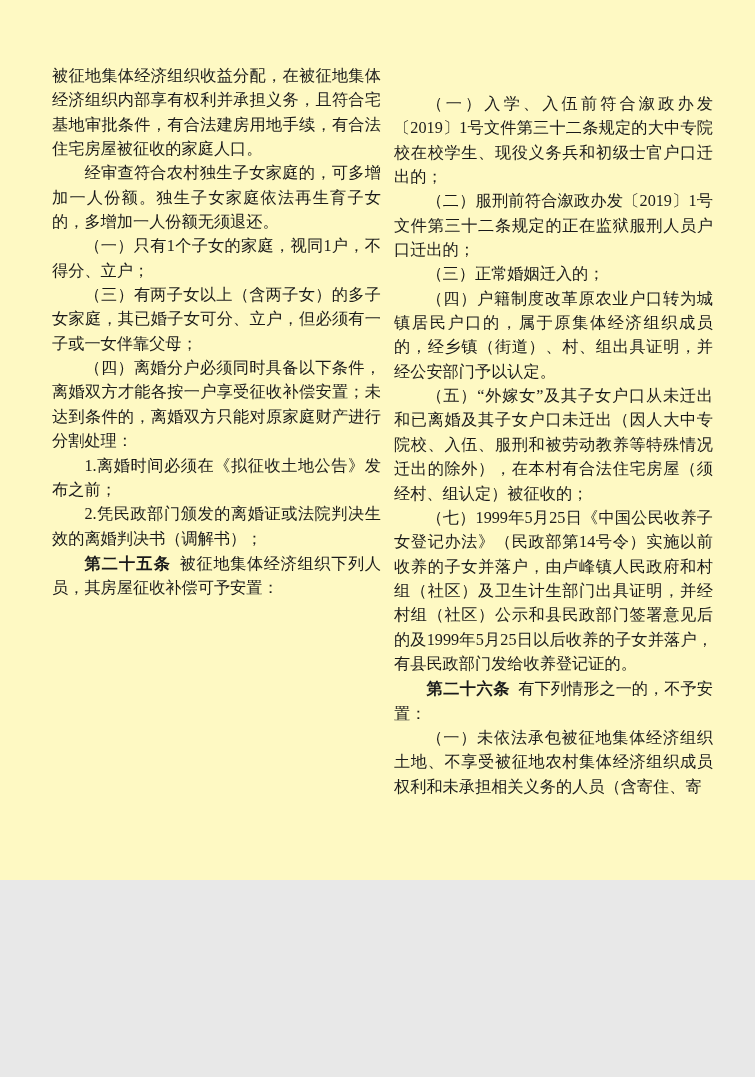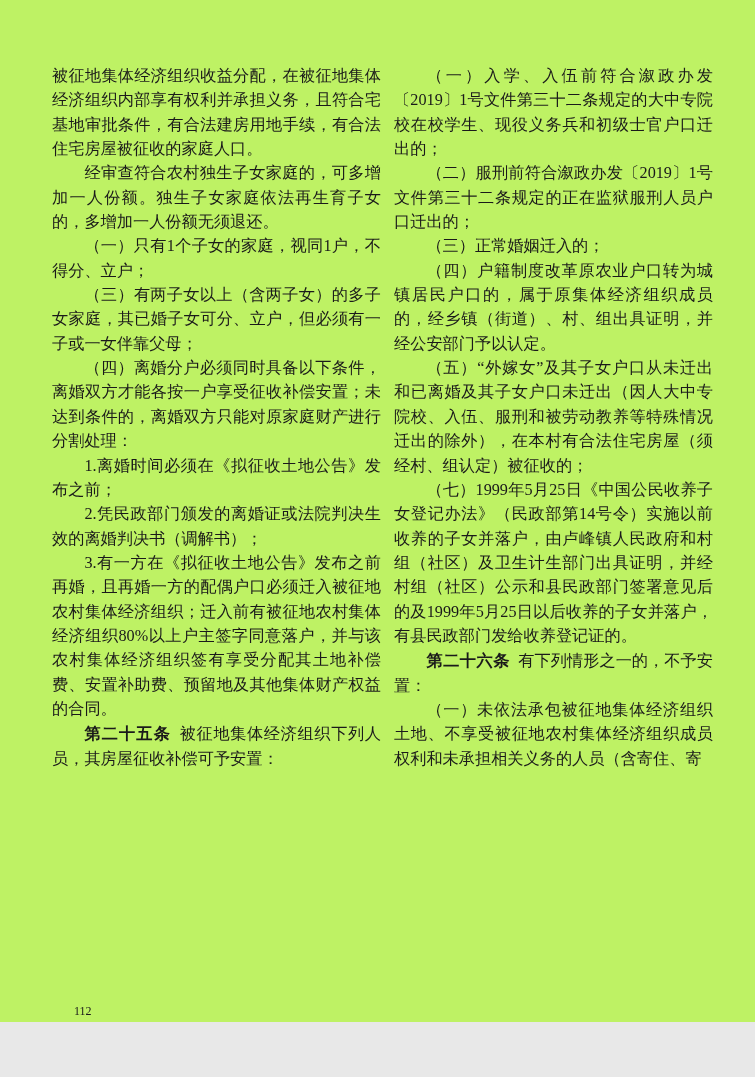--- a/index.html
+++ b/index.html
@@ -3,36 +3,36 @@
 <meta charset="utf-8">
 <style>
   html, body {
     margin: 0;
     padding: 0;
     background: #e8e8e8;
   }
   .page {
     position: relative;
     width: 755px;
-    height: 1022px;
-    background: #bef264;
+    height: 880px;
+    background: #fef9c3;
     font-family: "Liberation Serif", "DejaVu Serif", serif;
     color: #1a1a1a;
     overflow: hidden;
   }
   .column {
     position: absolute;
     top: 64px;
     font-size: 16.2px;
     line-height: 24.35px;
     text-align: justify;
     text-justify: inter-character;
   }
   .column-left  { left: 52px;  width: 329px; }
-  .column-right { left: 394px; width: 319px; }
+  .column-right { left: 394px; width: 319px; margin-top: 28px; }
   p.para {
     margin: 0;
     padding: 0;
     text-indent: 2em;
   }
   p.para.no-indent { text-indent: 0; }
   p.para b.article-no {
     font-family: "Liberation Sans", "DejaVu Sans", sans-serif;
     font-weight: bold;
     letter-spacing: 0.5px;
@@ -53,21 +53,20 @@
 
 <div class="page">
   <div class="column column-left">
       <p class="para no-indent">被征地集体经济组织收益分配，在被征地集体经济组织内部享有权利并承担义务，且符合宅基地审批条件，有合法建房用地手续，有合法住宅房屋被征收的家庭人口。</p>
       <p class="para">经审查符合农村独生子女家庭的，可多增加一人份额。独生子女家庭依法再生育子女的，多增加一人份额无须退还。</p>
       <p class="para">（一）只有1个子女的家庭，视同1户，不得分、立户；</p>
       <p class="para">（三）有两子女以上（含两子女）的多子女家庭，其已婚子女可分、立户，但必须有一子或一女伴靠父母；</p>
       <p class="para">（四）离婚分户必须同时具备以下条件，离婚双方才能各按一户享受征收补偿安置；未达到条件的，离婚双方只能对原家庭财产进行分割处理：</p>
       <p class="para">1.离婚时间必须在《拟征收土地公告》发布之前；</p>
       <p class="para">2.凭民政部门颁发的离婚证或法院判决生效的离婚判决书（调解书）；</p>
-      <p class="para">3.有一方在《拟征收土地公告》发布之前再婚，且再婚一方的配偶户口必须迁入被征地农村集体经济组织；迁入前有被征地农村集体经济组织80%以上户主签字同意落户，并与该农村集体经济组织签有享受分配其土地补偿费、安置补助费、预留地及其他集体财产权益的合同。</p>
       <p class="para"><b class="article-no">第二十五条</b> 被征地集体经济组织下列人员，其房屋征收补偿可予安置：</p>
     </div>
   <div class="column column-right">
       <p class="para">（一）入学、入伍前符合溆政办发〔2019〕1号文件第三十二条规定的大中专院校在校学生、现役义务兵和初级士官户口迁出的；</p>
       <p class="para">（二）服刑前符合溆政办发〔2019〕1号文件第三十二条规定的正在监狱服刑人员户口迁出的；</p>
       <p class="para">（三）正常婚姻迁入的；</p>
       <p class="para">（四）户籍制度改革原农业户口转为城镇居民户口的，属于原集体经济组织成员的，经乡镇（街道）、村、组出具证明，并经公安部门予以认定。</p>
       <p class="para">（五）“外嫁女”及其子女户口从未迁出和已离婚及其子女户口未迁出（因人大中专院校、入伍、服刑和被劳动教养等特殊情况迁出的除外），在本村有合法住宅房屋（须经村、组认定）被征收的；</p>
       <p class="para">（七）1999年5月25日《中国公民收养子女登记办法》（民政部第14号令）实施以前收养的子女并落户，由卢峰镇人民政府和村组（社区）及卫生计生部门出具证明，并经村组（社区）公示和县民政部门签署意见后的及1999年5月25日以后收养的子女并落户，有县民政部门发给收养登记证的。</p>
       <p class="para"><b class="article-no">第二十六条</b> 有下列情形之一的，不予安置：</p>

